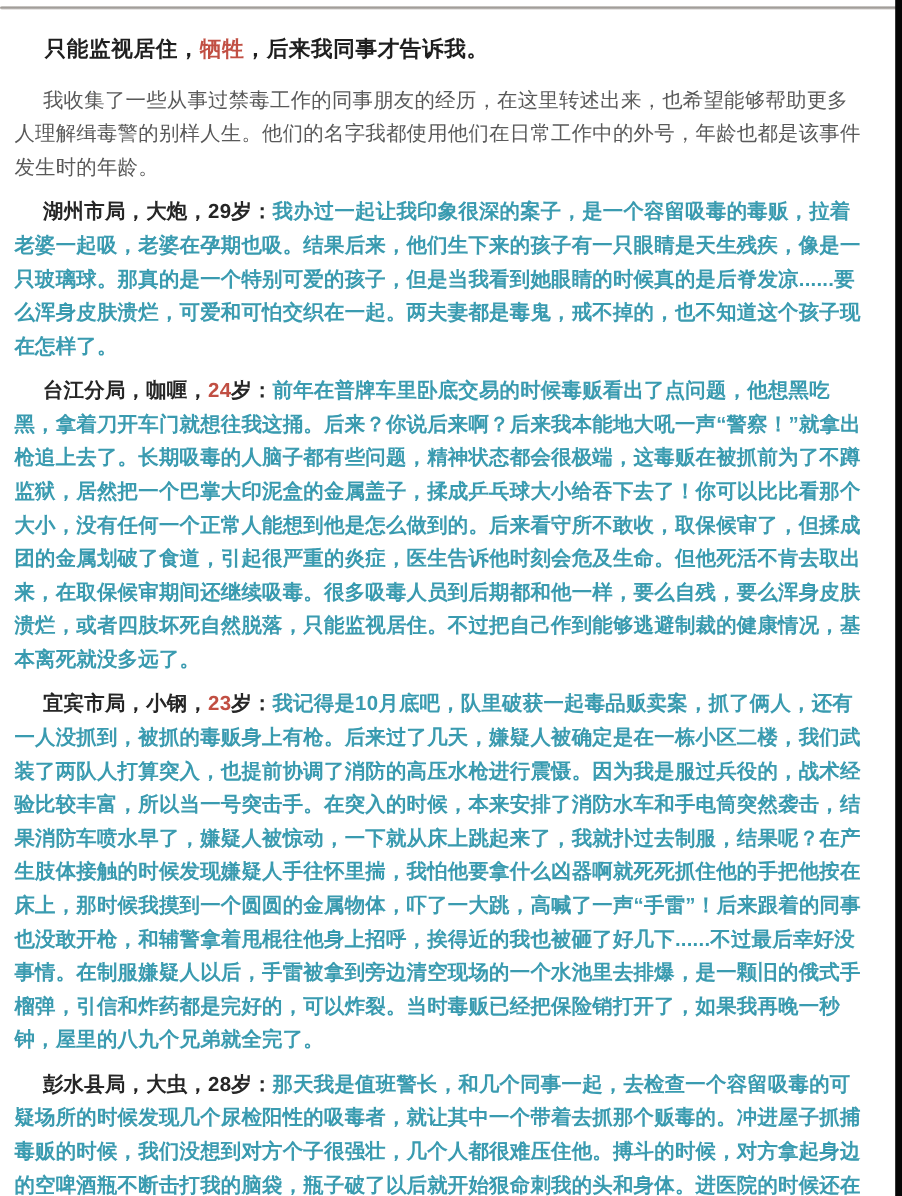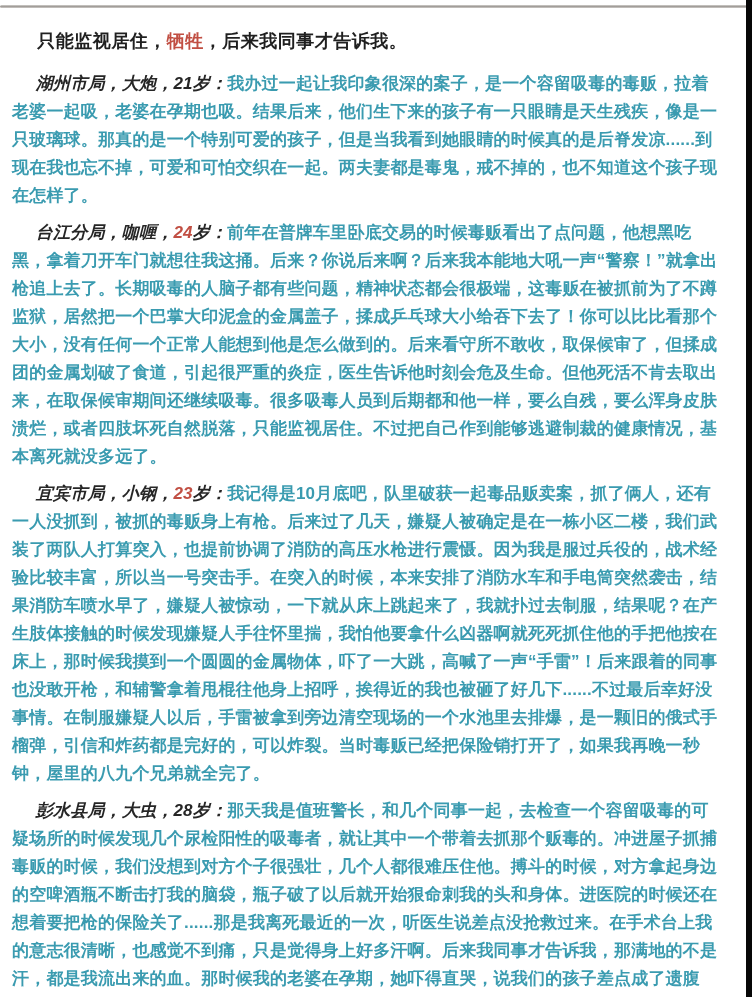--- a/index.html
+++ b/index.html
@@ -48,42 +48,42 @@
     margin-bottom: 9px;
     letter-spacing: 0.2px;
   }
   .intro {
     color: #595959;
     font-weight: 400;
   }
   .label {
     color: #262626;
     font-weight: 700;
-    font-style: italic;
   }
   .body-teal {
     color: #3a9bb0;
     font-weight: 700;
   }
   .hl {
     font-weight: 700;
   }
 </style>
 </head>
 <body>
 
 <div class="top-rule"></div>
 <div class="right-bar"></div>
 
 <div class="content">
 
   <p class="heading"><span>只能监视居住，</span><span class="hl" style="color: rgb(193, 79, 67);">牺牲</span><span>，后来我同事才告诉我。</span></p>
 
+  <p class="para intro">我收集了一些从事过禁毒工作的同事朋友的经历，在这里转述出来，也希望能够帮助更多人理解缉毒警的别样人生。他们的名字我都使用他们在日常工作中的外号，年龄也都是该事件发生时的年龄。</p>
 
-  <p class="para"><span class="label">湖州市局，大炮，</span><span class="label" style="color: rgb(38, 38, 38);">21</span><span class="label">岁：</span><span class="body-teal">我办过一起让我印象很深的案子，是一个容留吸毒的毒贩，拉着老婆一起吸，老婆在孕期也吸。结果后来，他们生下来的孩子有一只眼睛是天生残疾，像是一只玻璃球。那真的是一个特别可爱的孩子，但是当我看到她眼睛的时候真的是后脊发凉......到现在我也忘不掉，可爱和可怕交织在一起。两夫妻都是毒鬼，戒不掉的，也不知道这个孩子现在怎样了。</span></p>
+  <p class="para"><span class="label">湖州市局，大炮，</span><span class="label" style="color: rgb(38, 38, 38);">29</span><span class="label">岁：</span><span class="body-teal">我办过一起让我印象很深的案子，是一个容留吸毒的毒贩，拉着老婆一起吸，老婆在孕期也吸。结果后来，他们生下来的孩子有一只眼睛是天生残疾，像是一只玻璃球。那真的是一个特别可爱的孩子，但是当我看到她眼睛的时候真的是后脊发凉......要么浑身皮肤溃烂，可爱和可怕交织在一起。两夫妻都是毒鬼，戒不掉的，也不知道这个孩子现在怎样了。</span></p>
 
   <p class="para"><span class="label">台江分局，咖喱，</span><span class="label" style="color: rgb(193, 79, 67);">24</span><span class="label">岁：</span><span class="body-teal">前年在普牌车里卧底交易的时候毒贩看出了点问题，他想黑吃黑，拿着刀开车门就想往我这捅。后来？你说后来啊？后来我本能地大吼一声“警察！”就拿出枪追上去了。长期吸毒的人脑子都有些问题，精神状态都会很极端，这毒贩在被抓前为了不蹲监狱，居然把一个巴掌大印泥盒的金属盖子，揉成乒乓球大小给吞下去了！你可以比比看那个大小，没有任何一个正常人能想到他是怎么做到的。后来看守所不敢收，取保候审了，但揉成团的金属划破了食道，引起很严重的炎症，医生告诉他时刻会危及生命。但他死活不肯去取出来，在取保候审期间还继续吸毒。很多吸毒人员到后期都和他一样，要么自残，要么浑身皮肤溃烂，或者四肢坏死自然脱落，只能监视居住。不过把自己作到能够逃避制裁的健康情况，基本离死就没多远了。</span></p>
 
   <p class="para"><span class="label">宜宾市局，小钢，</span><span class="label" style="color: rgb(193, 79, 67);">23</span><span class="label">岁：</span><span class="body-teal">我记得是10月底吧，队里破获一起毒品贩卖案，抓了俩人，还有一人没抓到，被抓的毒贩身上有枪。后来过了几天，嫌疑人被确定是在一栋小区二楼，我们武装了两队人打算突入，也提前协调了消防的高压水枪进行震慑。因为我是服过兵役的，战术经验比较丰富，所以当一号突击手。在突入的时候，本来安排了消防水车和手电筒突然袭击，结果消防车喷水早了，嫌疑人被惊动，一下就从床上跳起来了，我就扑过去制服，结果呢？在产生肢体接触的时候发现嫌疑人手往怀里揣，我怕他要拿什么凶器啊就死死抓住他的手把他按在床上，那时候我摸到一个圆圆的金属物体，吓了一大跳，高喊了一声“手雷”！后来跟着的同事也没敢开枪，和辅警拿着甩棍往他身上招呼，挨得近的我也被砸了好几下......不过最后幸好没事情。在制服嫌疑人以后，手雷被拿到旁边清空现场的一个水池里去排爆，是一颗旧的俄式手榴弹，引信和炸药都是完好的，可以炸裂。当时毒贩已经把保险销打开了，如果我再晚一秒钟，屋里的八九个兄弟就全完了。</span></p>
 
   <p class="para"><span class="label">彭水县局，大虫，</span><span class="label" style="color: rgb(38, 38, 38);">28</span><span class="label">岁：</span><span class="body-teal">那天我是值班警长，和几个同事一起，去检查一个容留吸毒的可疑场所的时候发现几个尿检阳性的吸毒者，就让其中一个带着去抓那个贩毒的。冲进屋子抓捕毒贩的时候，我们没想到对方个子很强壮，几个人都很难压住他。搏斗的时候，对方拿起身边的空啤酒瓶不断击打我的脑袋，瓶子破了以后就开始狠命刺我的头和身体。进医院的时候还在想着要把枪的保险关了......那是我离死最近的一次，听医生说差点没抢救过来。在手术台上我的意志很清晰，也感觉不到痛，只是觉得身上好多汗啊。后来我同事才告诉我，那满地的不是汗，都是我流出来的血。那时候我的老婆在孕期，她吓得直哭，说我们的孩子差点成了遗腹子。</span></p>
 
 </div>
 
 </body></html>

